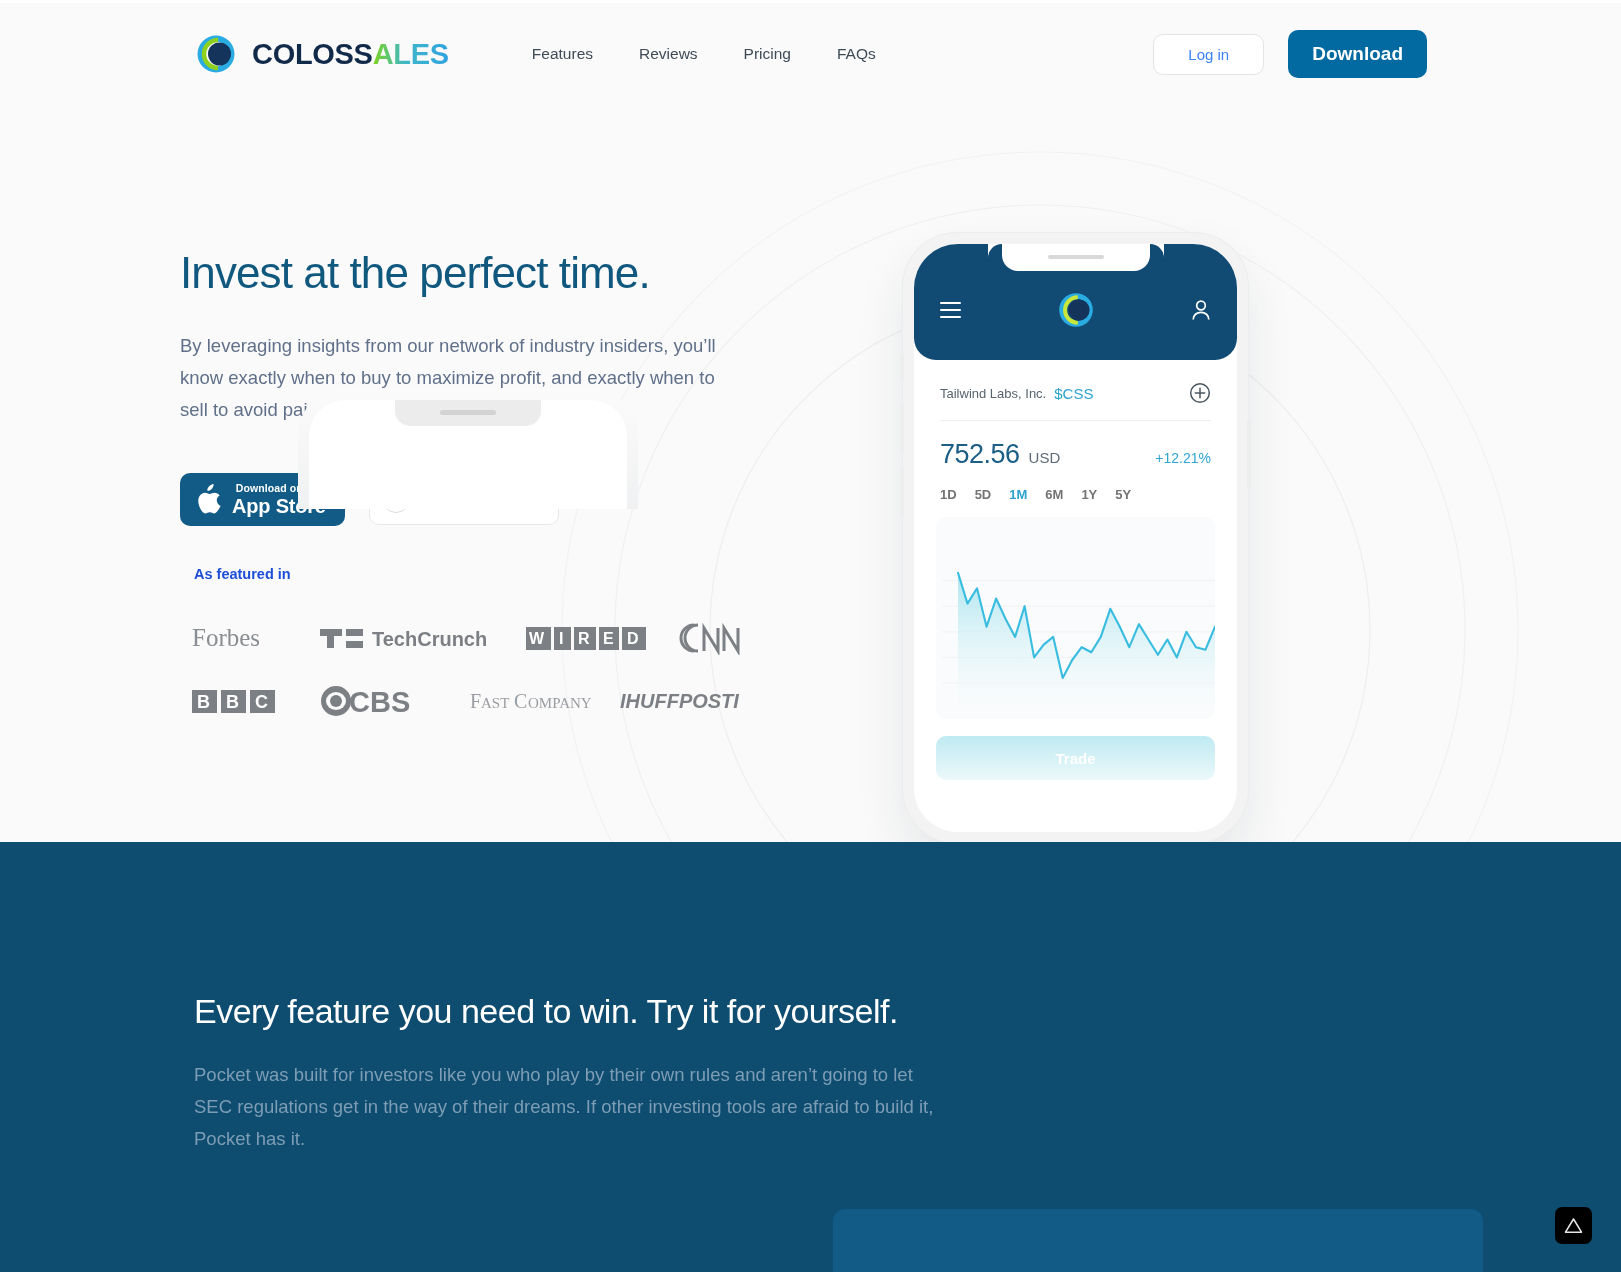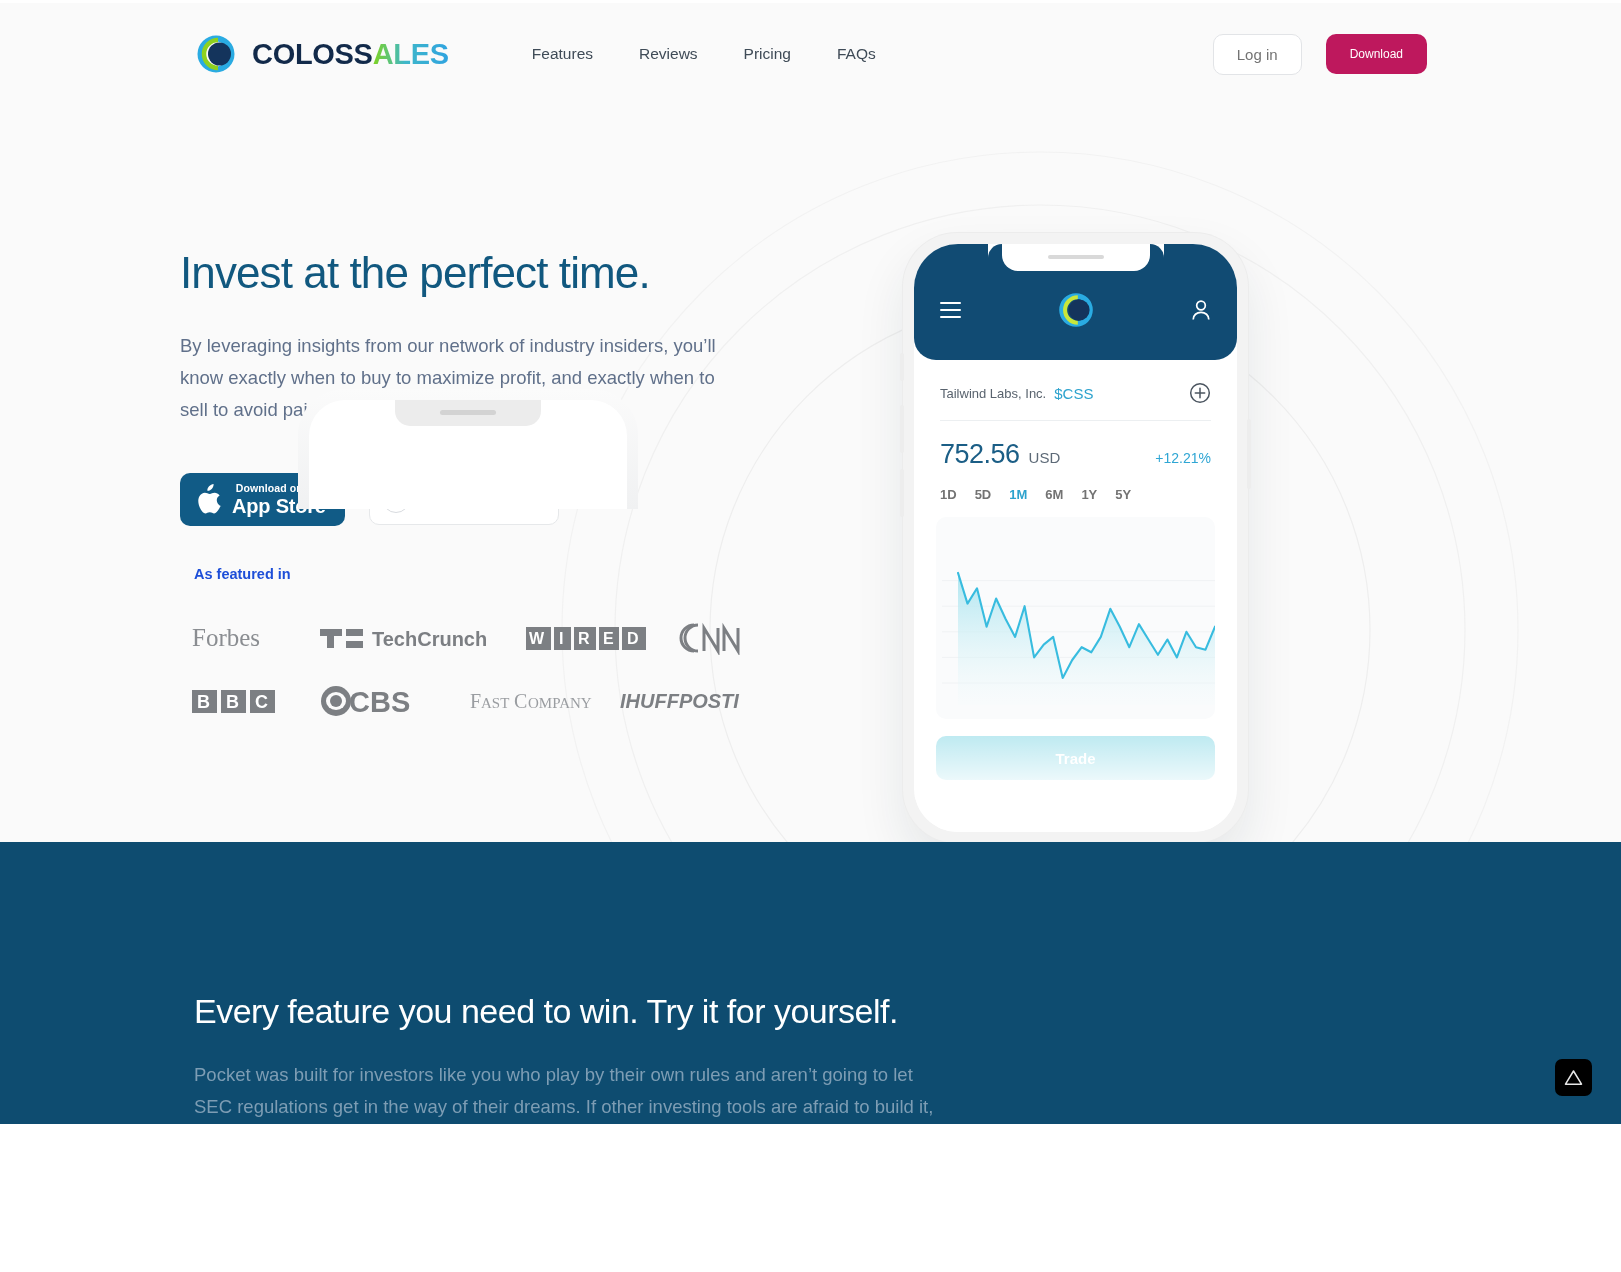--- a/index.html
+++ b/index.html
@@ -4,21 +4,21 @@
 <title>Colossales</title>
 <style>
   * { box-sizing: border-box; margin: 0; padding: 0; }
   html, body {
     width: 1621px;
     height: 1272px;
     overflow: hidden;
     font-family: "Liberation Sans", sans-serif;
     background: #ffffff;
   }
-  .page { position: relative; width: 1621px; height: 1124px; overflow: hidden; }
+  .page { position: relative; width: 1621px; height: 1272px; overflow: hidden; }
 
   
   .hero {
     position: relative;
     width: 1621px;
     height: 842px;
     background: #fafafa;
     overflow: hidden;
   }
   .hero-topline {
@@ -54,27 +54,27 @@
   }
 
   .nav-links { display: flex; align-items: center; gap: 0; margin-left: 60px; }
   .nav-links a {
     font-size: 15.5px; color: #3f4b57; text-decoration: none;
     padding: 10px 23px; border-radius: 8px; white-space: nowrap;
   }
 
   .nav-right { margin-left: auto; display: flex; align-items: center; gap: 24px; }
   .btn-login {
-    font-size: 15px; color: #737373; background: #fff;
+    font-size: 15px; color: #3b82f6; background: #fff;
     border: 1px solid #e2e4e7; border-radius: 10px;
-    padding: 11px 23px; cursor: pointer; white-space: nowrap;
+    padding: 11px 34px; cursor: pointer; white-space: nowrap;
     font-family: "Liberation Sans", sans-serif;
   }
   .btn-download {
-    font-size: 12px; font-weight: normal; color: #ffffff; background: #be185d;
+    font-size: 19px; font-weight: bold; color: #ffffff; background: #0369a1;
     border: none; border-radius: 10px;
     padding: 13px 24px; cursor: pointer; white-space: nowrap;
     font-family: "Liberation Sans", sans-serif;
   }
 
   
   .hero-left { position: absolute; left: 180px; top: 248px; width: 600px; }
   .hero-title {
     font-size: 44px; line-height: 1.12; color: #11587f; font-weight: normal;
     letter-spacing: -0.9px;

